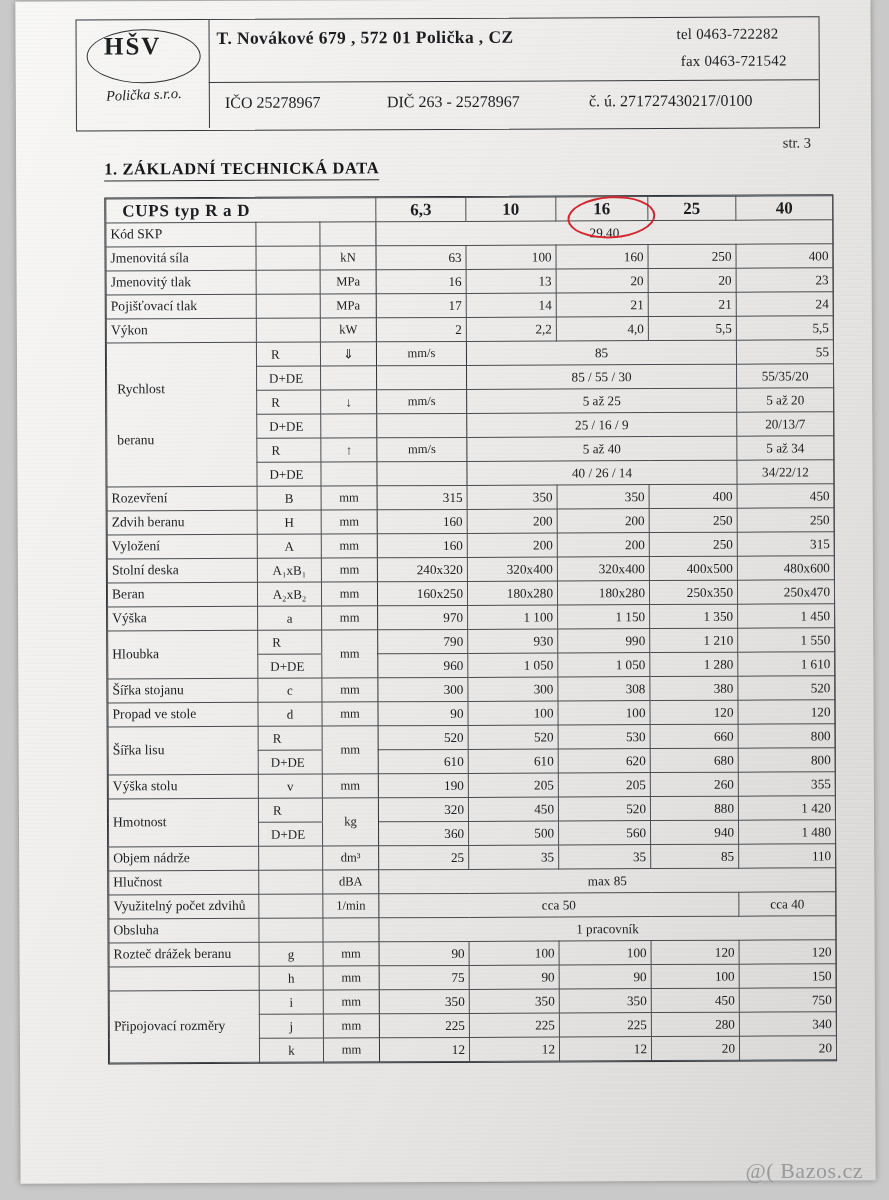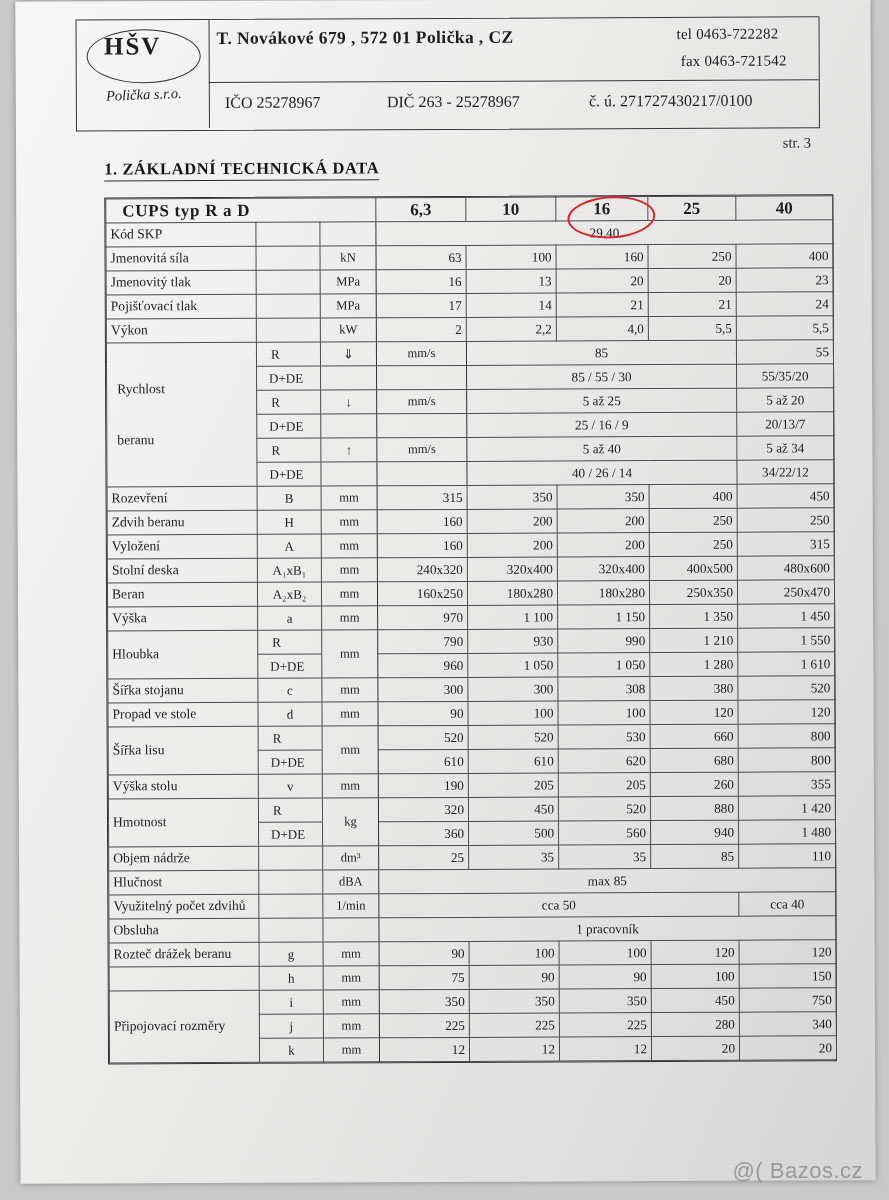--- a/index.html
+++ b/index.html
@@ -110,21 +110,21 @@
   .circle{
     position:absolute;left:551px;top:197px;width:84px;height:38px;
     border:2.6px solid #d8242c;border-radius:50%;
     transform:rotate(-3deg);
     pointer-events:none;
   }
 
   
   .wm{
     position:absolute;right:26px;bottom:16px;
-    font-size:22px;color:#8d8f92;font-family:Liberation Sans, sans-serif;
+    font-size:22px;color:#8d8f92;font-family:Liberation Serif, serif;
     letter-spacing:.5px;opacity:.85;
   }
 
   
   .noise{
     position:absolute;left:0;top:0;width:100%;height:100%;
     background:repeating-linear-gradient(0deg, rgba(0,0,0,.012) 0px, rgba(0,0,0,.012) 1px, rgba(255,255,255,0) 1px, rgba(255,255,255,0) 4px);
     pointer-events:none;
   }
 </style>

